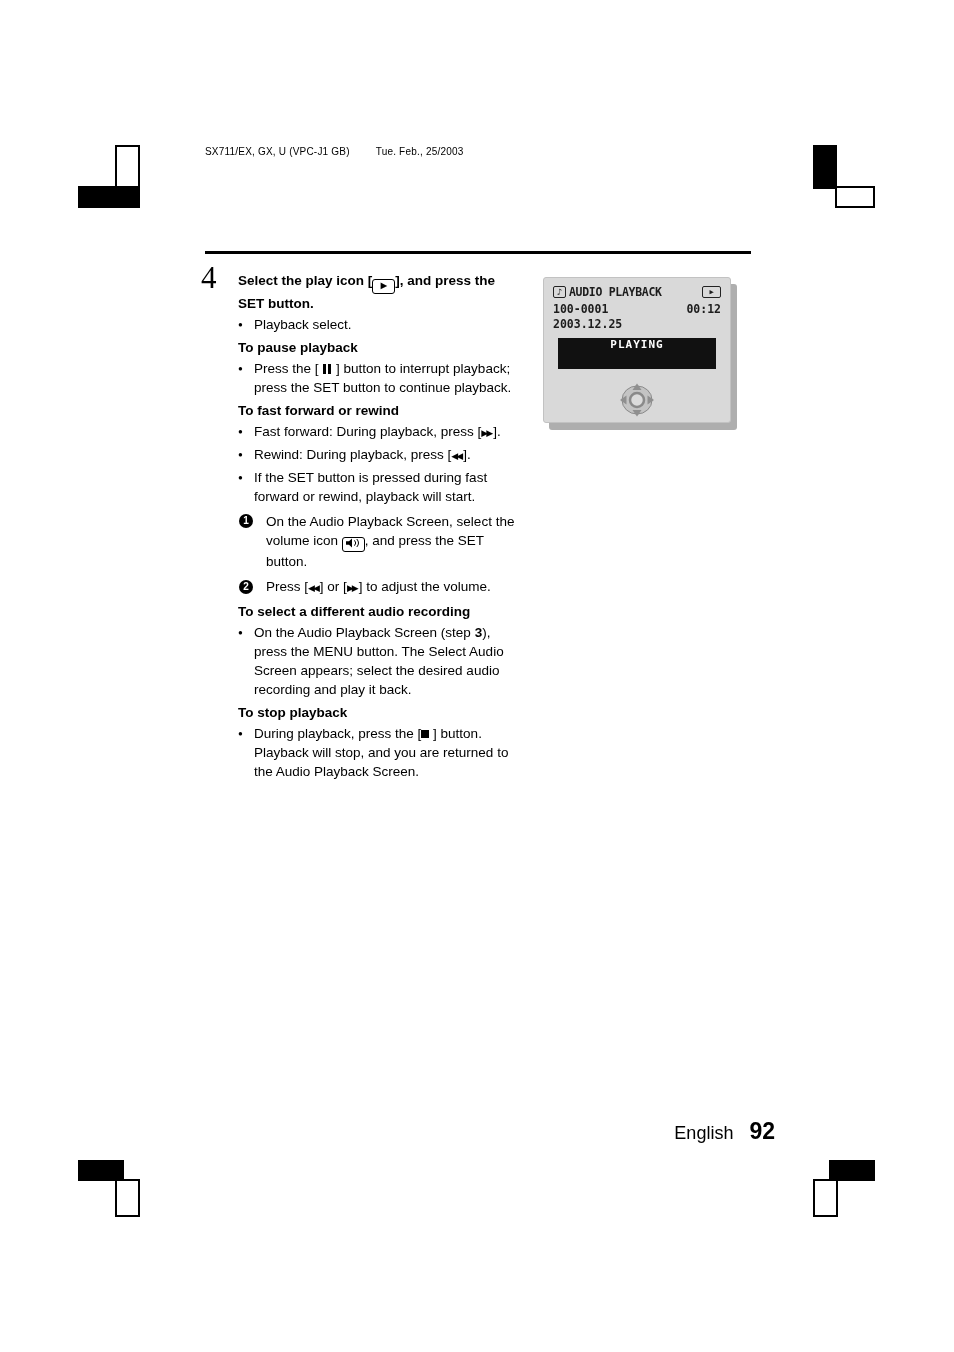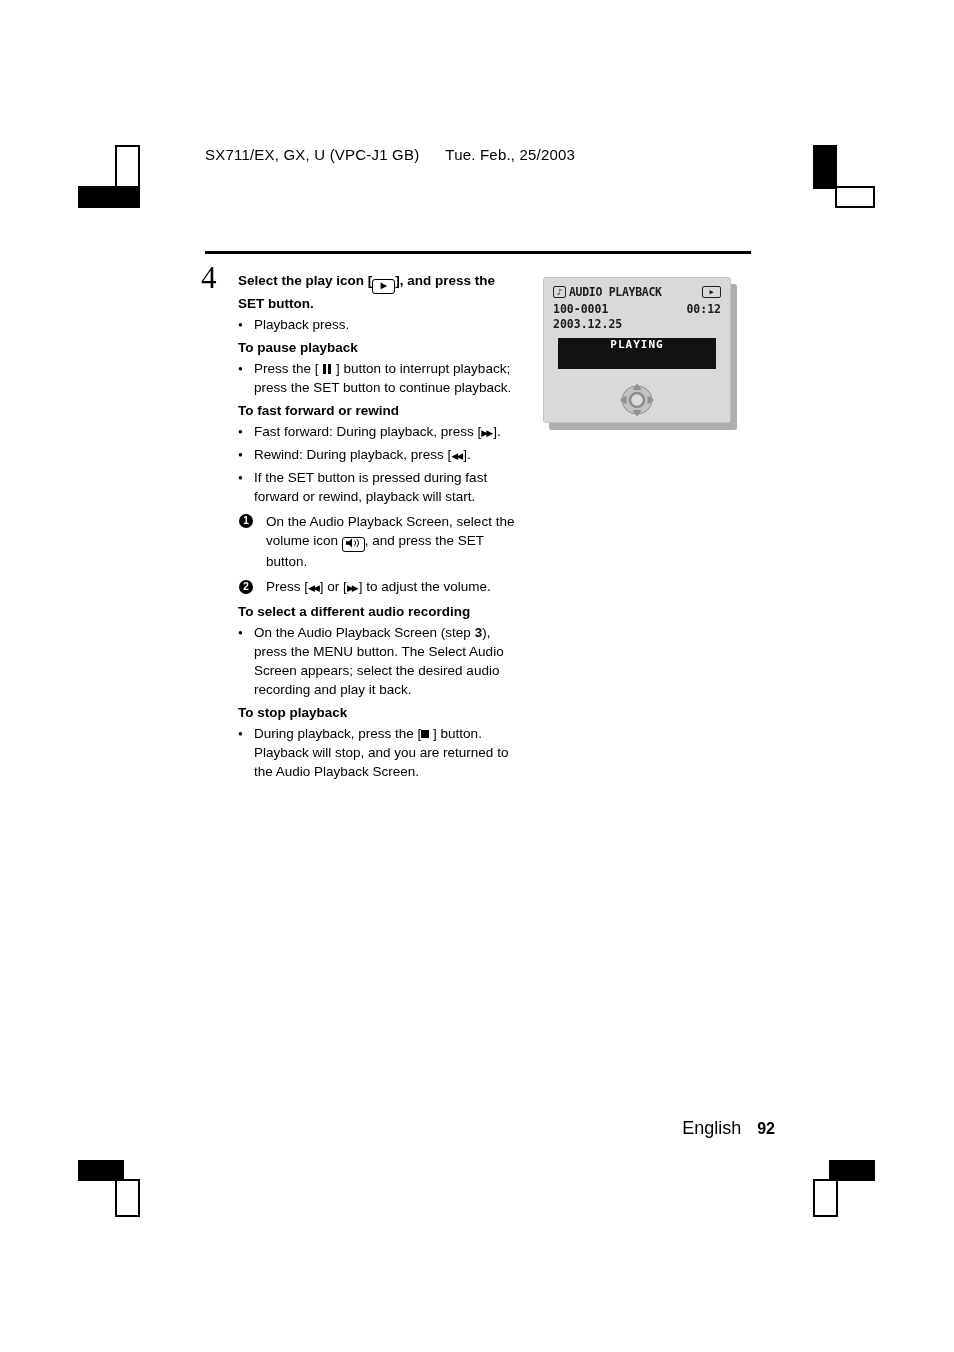--- a/index.html
+++ b/index.html
@@ -8,21 +8,21 @@
     font-family:"Liberation Sans", sans-serif; color:#000; overflow:hidden;
     margin:0 auto;
   }
 
   
   .mark { position:absolute; }
   .mk-fill { position:absolute; background:#000; }
   .mk-out { position:absolute; border:2.5px solid #000; background:#fff; box-sizing:border-box; }
 
   
-  .header { position:absolute; left:205px; top:146px; font-size:15px; letter-spacing:0.2px; white-space:nowrap; }
+  .header { position:absolute; left:205px; top:146px; font-size:10px; letter-spacing:0.2px; white-space:nowrap; }
   .header .gap { display:inline-block; width:26px; }
 
   .rule { position:absolute; left:205px; top:251px; width:546px; height:2.5px; background:#000; }
 
   .step-num { position:absolute; left:201px; top:260px; font-family:"Liberation Serif", serif; font-size:31px; }
 
   
   .content { position:absolute; left:238px; top:271px; width:286px; font-size:13.5px; line-height:19px; }
   .lead { font-weight:bold; }
   .subhead { font-weight:bold; margin-top:4px; }
@@ -57,21 +57,21 @@
               text-align:center; font-size:7px; line-height:10px; box-sizing:border-box; }
   .lcd-row2 { display:flex; justify-content:space-between; margin-top:3px; }
   .lcd-row3 { margin-top:1px; }
   .playing-bar { margin:7px auto 0; width:158px; height:31px; background:var(--status-bar-bg, #111);
                  color:var(--status-bar-text, #fff); text-align:center; font-size:11px; line-height:14px; letter-spacing:1px; }
   .dpad-wrap { margin:11px auto 0; width:46px; }
 
   
   .footer { position:absolute; left:503px; top:1118px; width:272px; text-align:right; }
   .footer-lang { font-size:18px; }
-  .footer-page { font-size:16px; font-weight:bold; margin-left:16px; }
+  .footer-page { font-size:23px; font-weight:bold; margin-left:16px; }
 </style>
 </head>
 <body>
 
 <div class="page">
 
   <div class="mark" style="left:78px; top:145px; width:62px; height:64px;">
     <div class="mk-out" style="left:37px; top:0; width:25px; height:44px;"></div>
     <div class="mk-fill" style="left:0; top:41px; width:62px; height:22px;"></div>
   </div>
@@ -97,21 +97,21 @@
   <div class="step-num">4</div>
 
   <div class="content">
 
     <div class="lead">
       <span>Select the play icon [</span><span class="icon-box"><span>▶</span></span><span>], and press the SET button.</span>
     </div>
 
     <div class="b-item">
       <span class="bullet">●</span>
-      <span class="b-text">Playback press.</span>
+      <span class="b-text">Playback select.</span>
     </div>
 
     <div class="subhead">To pause playback</div>
     <div class="b-item">
       <span class="bullet">●</span>
       <span class="b-text"><span>Press the [ </span><span><span class="pause-bar"></span><span class="pause-bar"></span></span><span> ] button to interrupt playback; press the SET button to continue playback.</span></span>
     </div>
 
     <div class="subhead">To fast forward or rewind</div>
     <div class="b-item">

